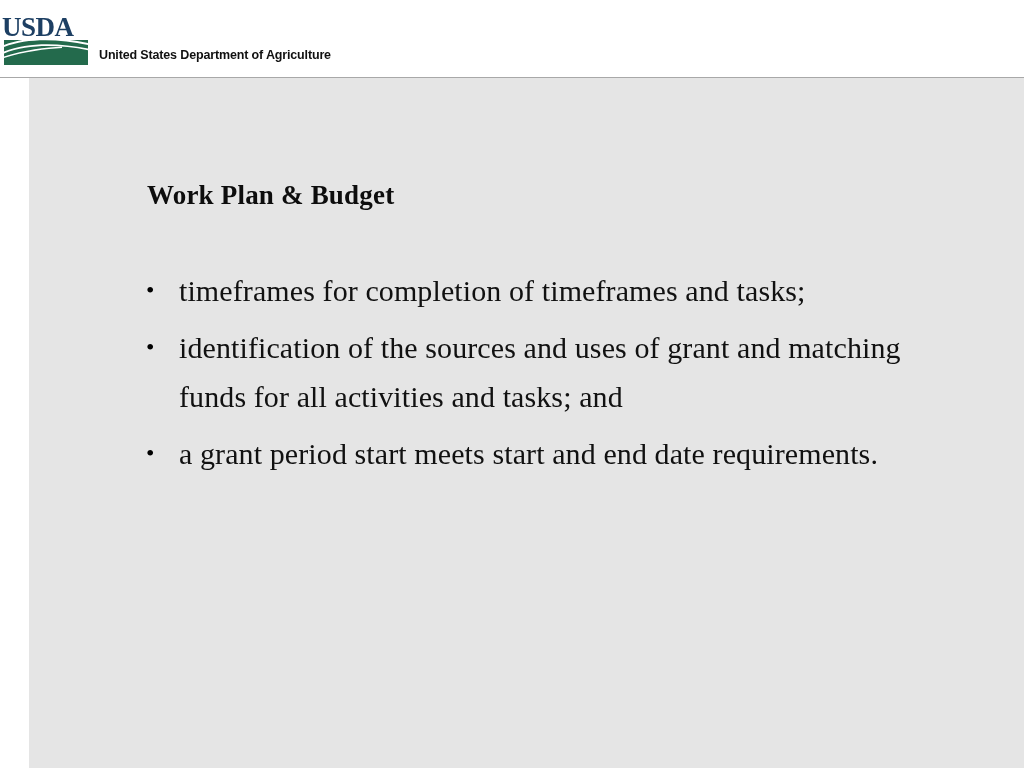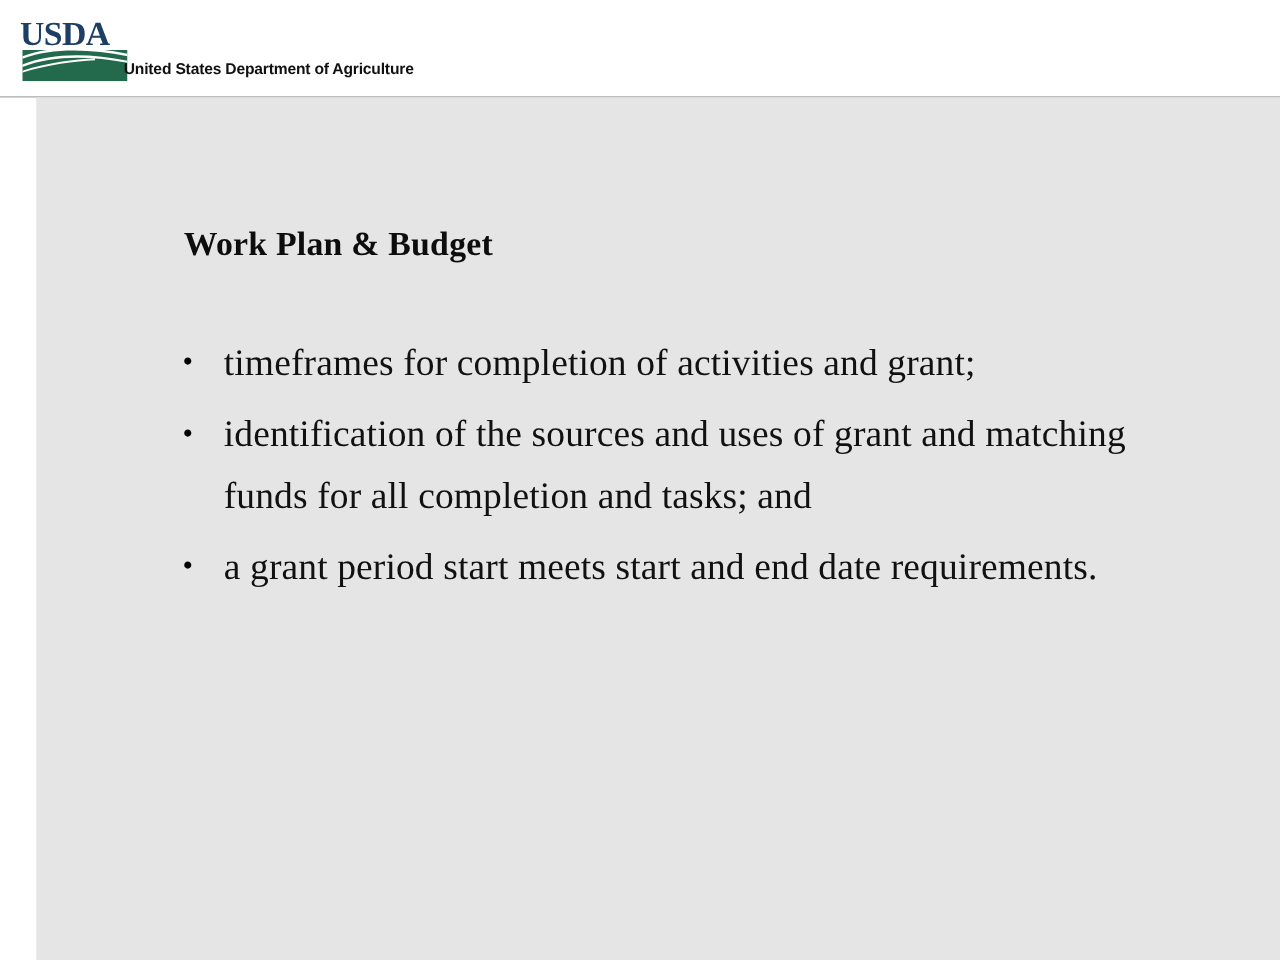--- a/index.html
+++ b/index.html
@@ -20,21 +20,21 @@
     position: absolute;
     left: 0;
     top: 0;
     width: 1024px;
     height: 78px;
     background: #ffffff;
   }
 
   #usda-logo {
     position: absolute;
-    left: 16px;
+    left: 2px;
     top: 12px;
     width: 86px;
     height: 53px;
   }
   #usda-logo svg {
     display: block;
     width: 86px;
     height: 53px;
   }
 
@@ -145,26 +145,26 @@
 </div>
 
 <div id="slide-body">
 
   <div id="slide-title">Work Plan &amp; Budget</div>
 
   <ul id="bullet-list">
 
     <li class="bullet-item">
       <span class="bullet-marker">•</span>
-      <span class="bullet-text">timeframes for completion of activities and grant;</span>
+      <span class="bullet-text">timeframes for completion of timeframes and tasks;</span>
     </li>
 
     <li class="bullet-item">
       <span class="bullet-marker">•</span>
-      <span class="bullet-text">identification of the sources and uses of grant and matching funds for all completion and tasks; and</span>
+      <span class="bullet-text">identification of the sources and uses of grant and matching funds for all activities and tasks; and</span>
     </li>
 
     <li class="bullet-item">
       <span class="bullet-marker">•</span>
       <span class="bullet-text">a grant period start meets start and end date requirements.</span>
     </li>
 
   </ul>
 </div>
 

